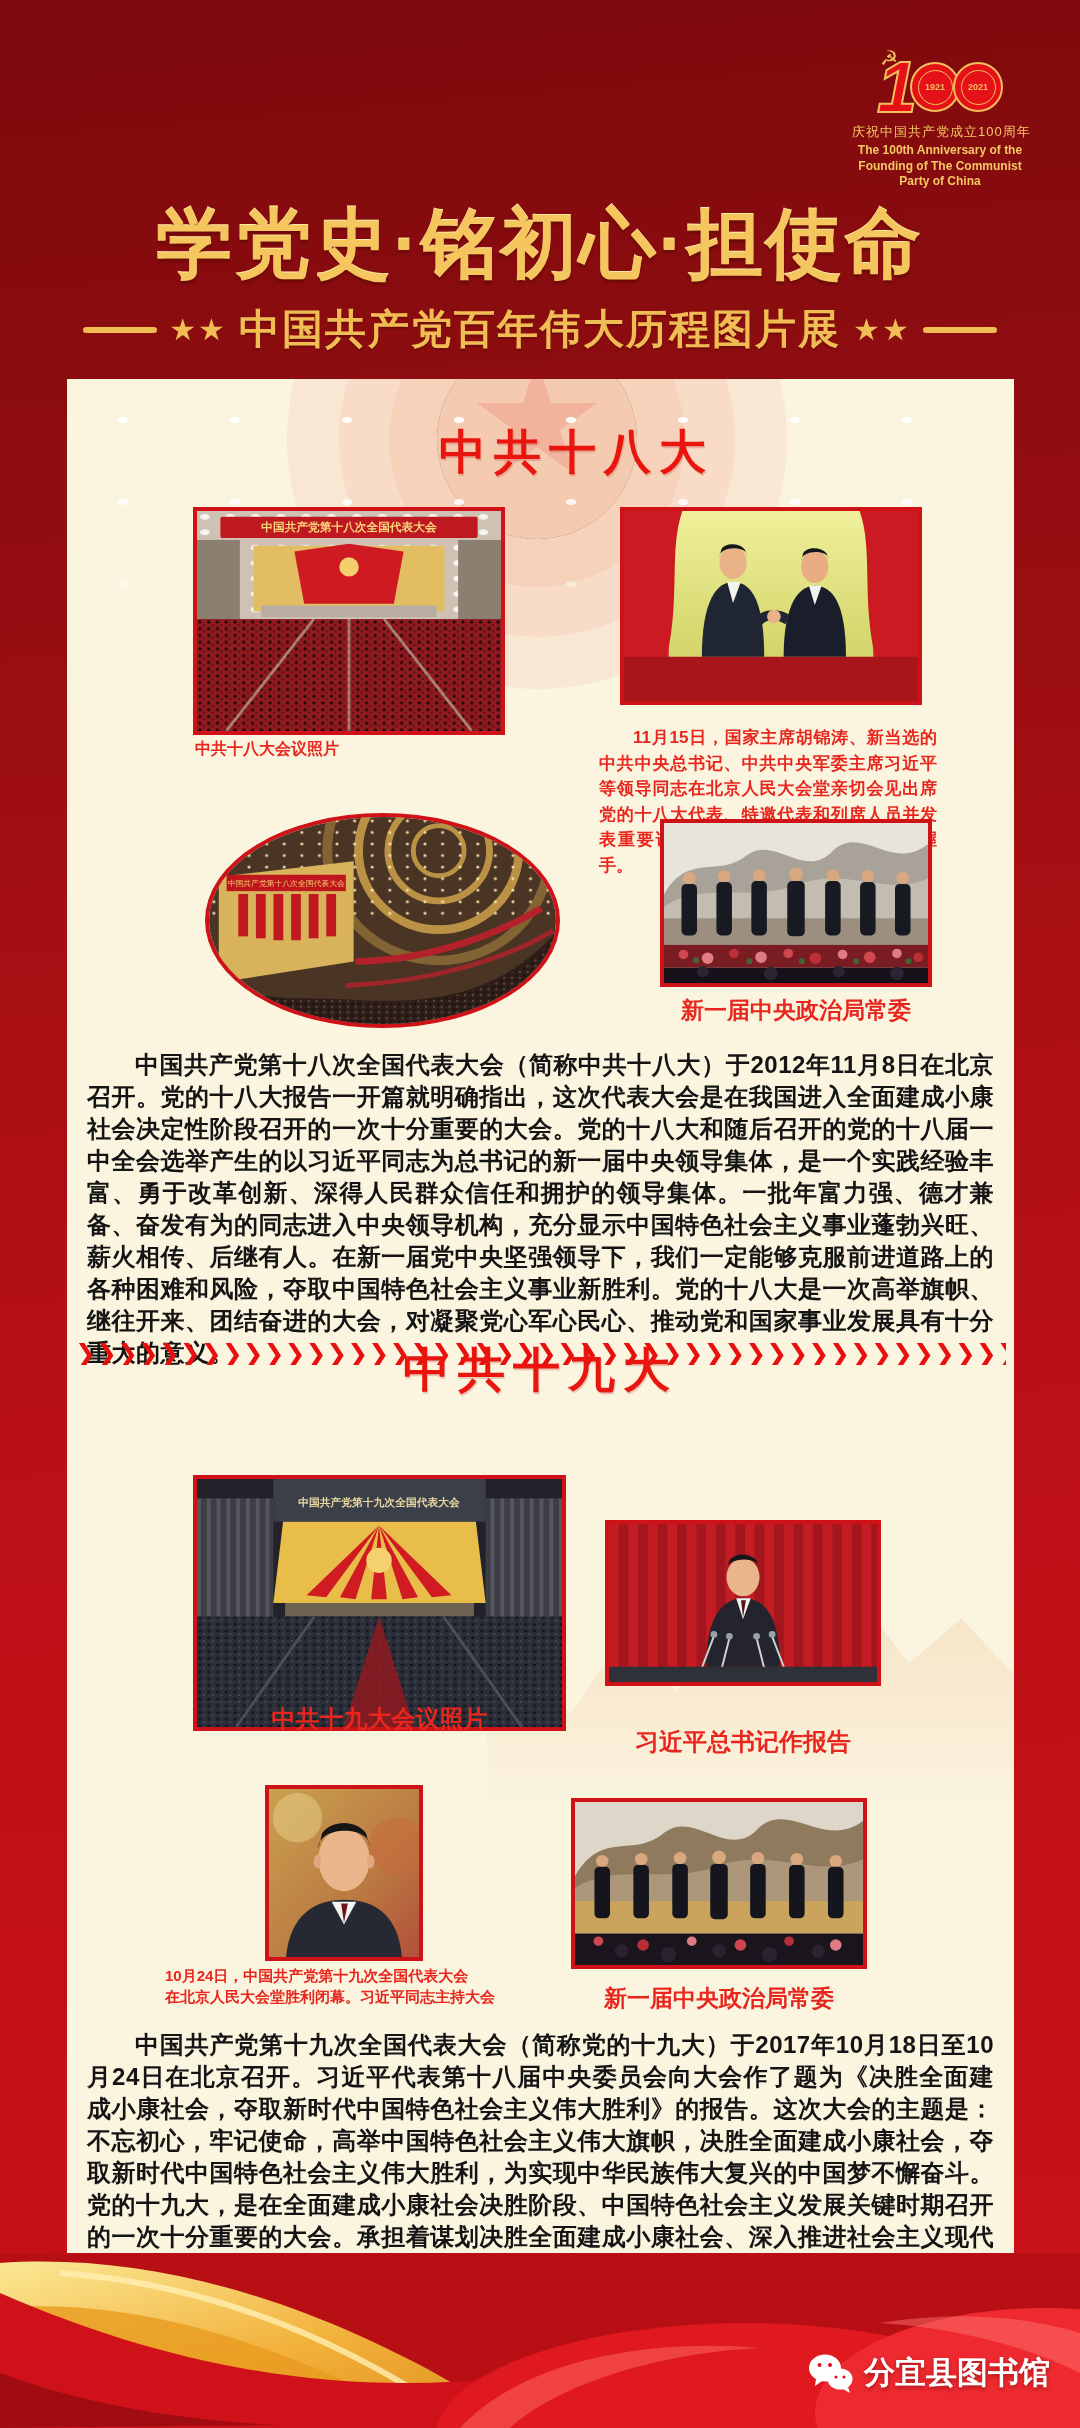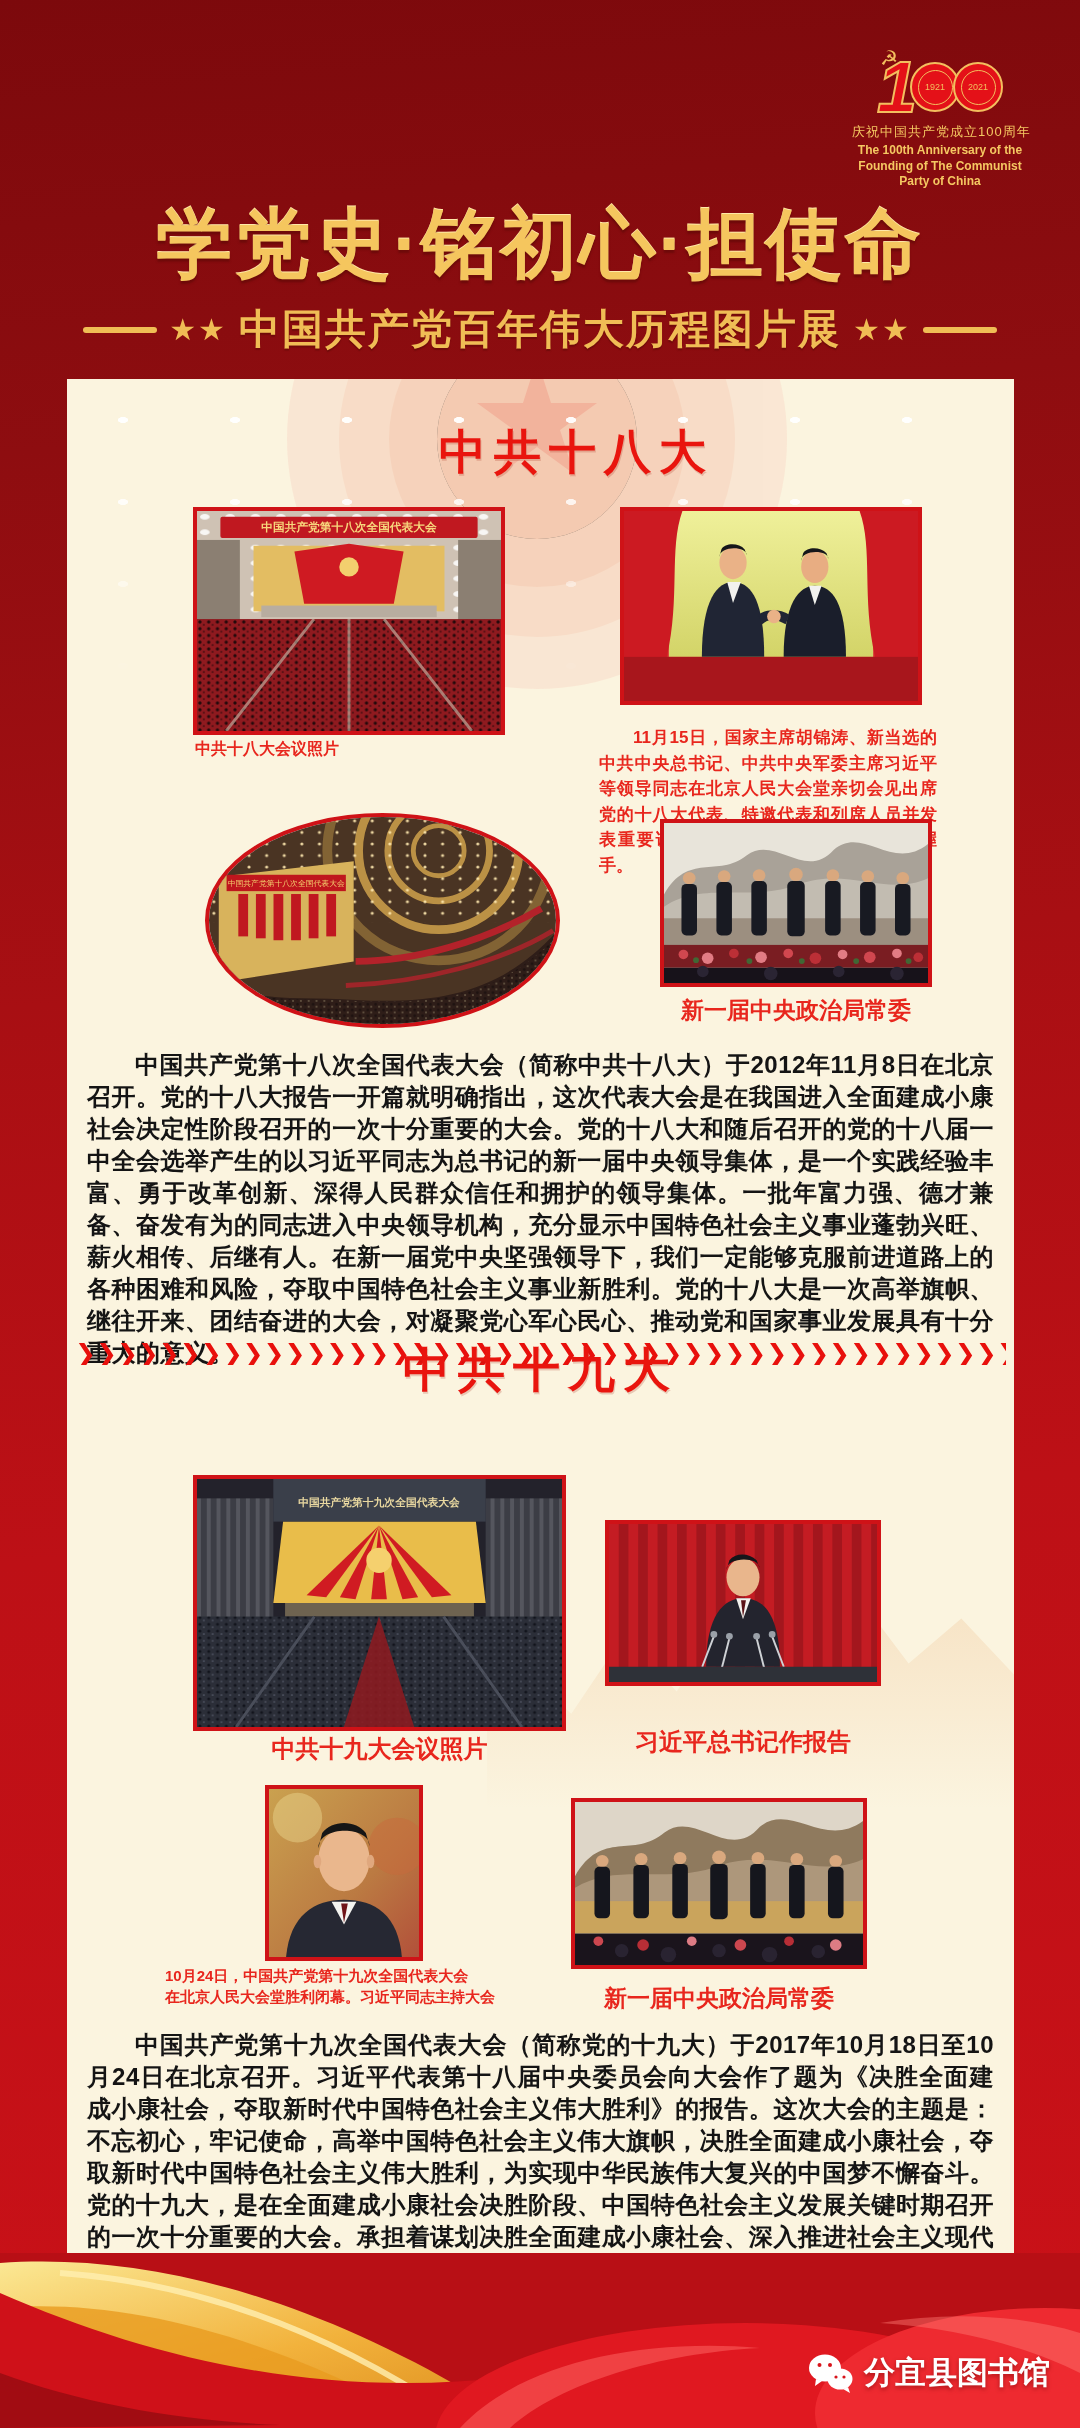--- a/index.html
+++ b/index.html
@@ -9,21 +9,21 @@
   .abs{position:absolute;}
 
   
   .logo{position:absolute;left:852px;top:56px;width:176px;text-align:center;}
   .logo-num{position:relative;display:flex;justify-content:center;align-items:center;height:62px;}
   .logo-one{font-size:72px;font-weight:900;font-style:italic;color:#e41118;
     -webkit-text-stroke:2px #f3bf5e;line-height:58px;}
   .logo-zero{width:50px;height:50px;border-radius:50%;background:#e41118;border:2px solid #f3bf5e;
     margin-left:-7px;display:flex;align-items:center;justify-content:center;box-sizing:border-box;}
   .logo-zero-inner{width:33px;height:33px;border:1.5px solid #f3bf5e;border-radius:50%;
-    display:flex;align-items:center;justify-content:center;font-size:9px;color:#f3bf5e;font-weight:400;}
+    display:flex;align-items:center;justify-content:center;font-size:9px;color:#f3bf5e;font-weight:700;}
   .hammer{position:absolute;left:28px;top:-10px;font-size:20px;color:#f3bf5e;}
   .logo-cn{margin-top:5px;font-size:13px;font-weight:400;color:#f5c862;letter-spacing:1px;white-space:nowrap;}
   .logo-en{margin-top:2px;font-size:12px;font-weight:700;color:#f5c862;line-height:1.3;}
 
   
   .main-title{position:absolute;top:194px;left:0;width:100%;text-align:center;
     font-size:76px;font-weight:900;letter-spacing:3px;color:#f5c65e;
     text-shadow:0 3px 2px rgba(90,10,5,.55),0 -1px 0 #ffe9a8;}
   .subtitle-row{position:absolute;top:302px;left:0;width:100%;display:flex;
     justify-content:center;align-items:center;gap:12px;color:#f0bd55;}
@@ -296,21 +296,21 @@
             <path d="M186,48 L240,122 L260,120 Z"></path>
         </g>
         <circle cx="186" cy="84" r="13" fill="#f5d06e"></circle>
         <rect x="90" y="128" width="193" height="14" fill="#6e6350"></rect>
         <rect x="0" y="142" width="373" height="114" fill="#2b2e38"></rect>
         <rect x="0" y="142" width="373" height="114" fill="url(#aud19)"></rect>
         <path d="M186,142 L150,256 L222,256 Z" fill="#8f1a20" opacity=".85"></path>
         <path d="M40,256 L120,142 M332,256 L252,142" stroke="#4a4e5a" stroke-width="3" fill="none"></path>
       </svg>
     </div>
-    <div class="cap" style="left:126px;top:1354px;width:373px;font-size:24px;text-align:center;">中共十九大会议照片</div>
+    <div class="cap" style="left:126px;top:1324px;width:373px;font-size:24px;text-align:center;">中共十九大会议照片</div>
 
     <div class="photo" style="left:538px;top:1141px;width:276px;height:166px;">
       <svg viewBox="0 0 276 166" preserveAspectRatio="none">
         <defs>
           <pattern id="curt19" width="20" height="166" patternUnits="userSpaceOnUse">
             <rect width="10" height="166" fill="#c41c23"></rect>
               <rect x="10" width="10" height="166" fill="#a3161d"></rect>
           </pattern>
         </defs>
         <rect width="276" height="166" fill="url(#curt19)"></rect>

